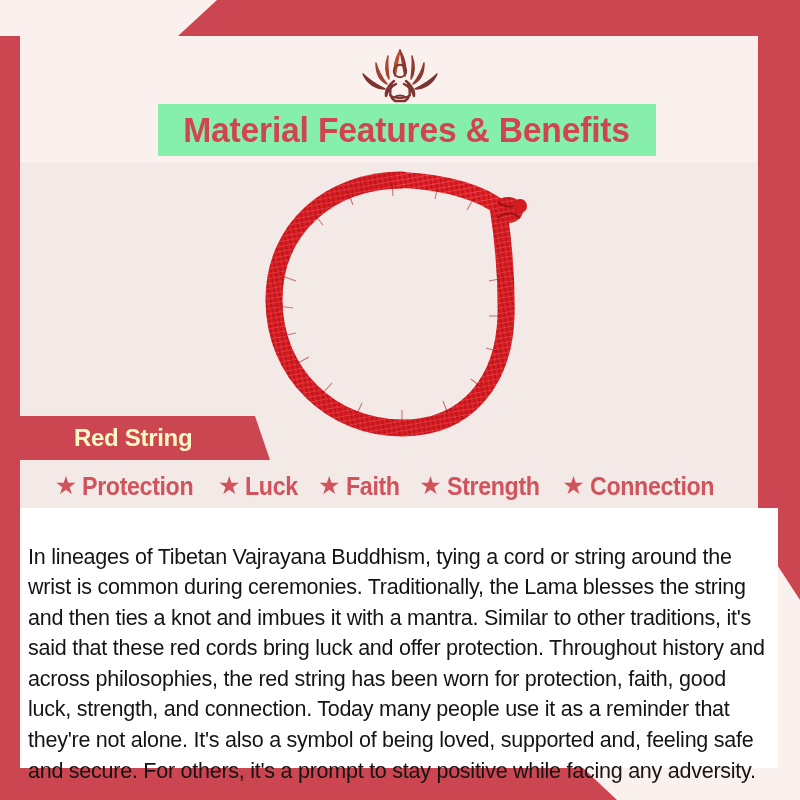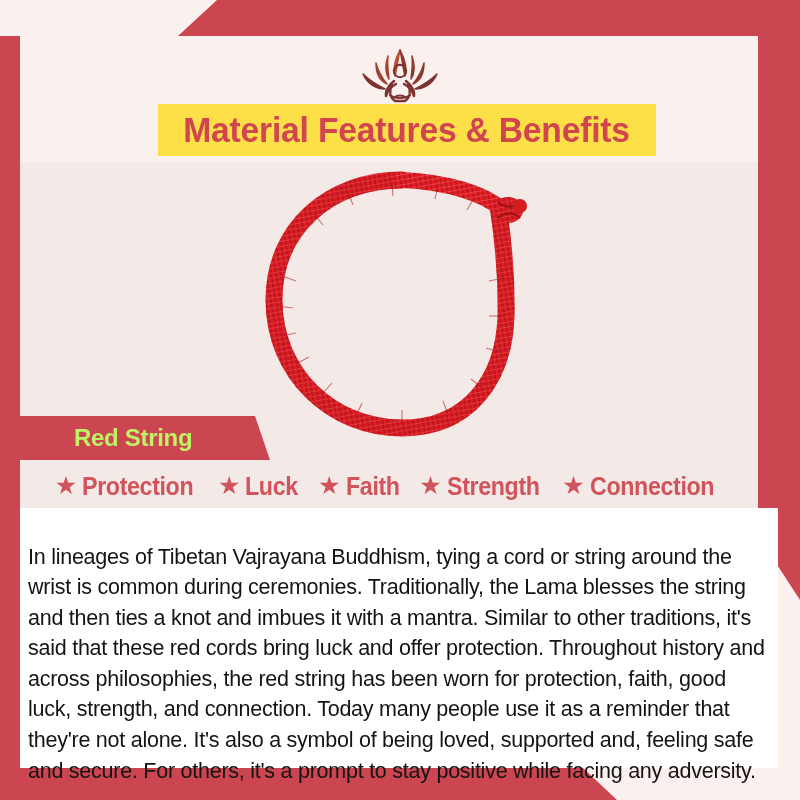--- a/index.html
+++ b/index.html
@@ -58,21 +58,21 @@
     margin-top:2px;
     font-family:"Liberation Serif", serif;
     font-size:12.5px; letter-spacing:2.4px;
     color:#4a2b28; font-weight:400;
     white-space:nowrap;
   }
 
   
   .title-plate{
     position:absolute; left:158px; top:104px; width:498px; height:52px;
-    background:#fde047;
+    background:#86efac;
     display:flex; align-items:center; justify-content:center;
     z-index:6;
   }
   .title-text{
     font-size:35px; font-weight:bold; color:#d0454f;
     letter-spacing:-0.2px; white-space:nowrap;
     font-family:"Liberation Sans", sans-serif;
     transform:scaleX(0.96); transform-origin:center;
   }
 
@@ -86,21 +86,21 @@
   
   .ribbon{
     position:absolute; left:20px; top:416px; width:250px; height:44px;
     background:#cc4652;
     clip-path:polygon(0 0, 235px 0, 250px 44px, 0 44px);
     display:flex; align-items:center;
     z-index:7;
   }
   .ribbon-text{
     margin-left:54px;
-    color:#bef264; font-size:24px; font-weight:bold;
+    color:#fef9c3; font-size:24px; font-weight:bold;
     letter-spacing:-0.3px; white-space:nowrap;
   }
 
   
   .benefits{
     position:absolute; left:20px; top:466px; right:42px; height:40px;
     display:flex; align-items:center; justify-content:center;
     gap:2px;
     z-index:6;
   }

